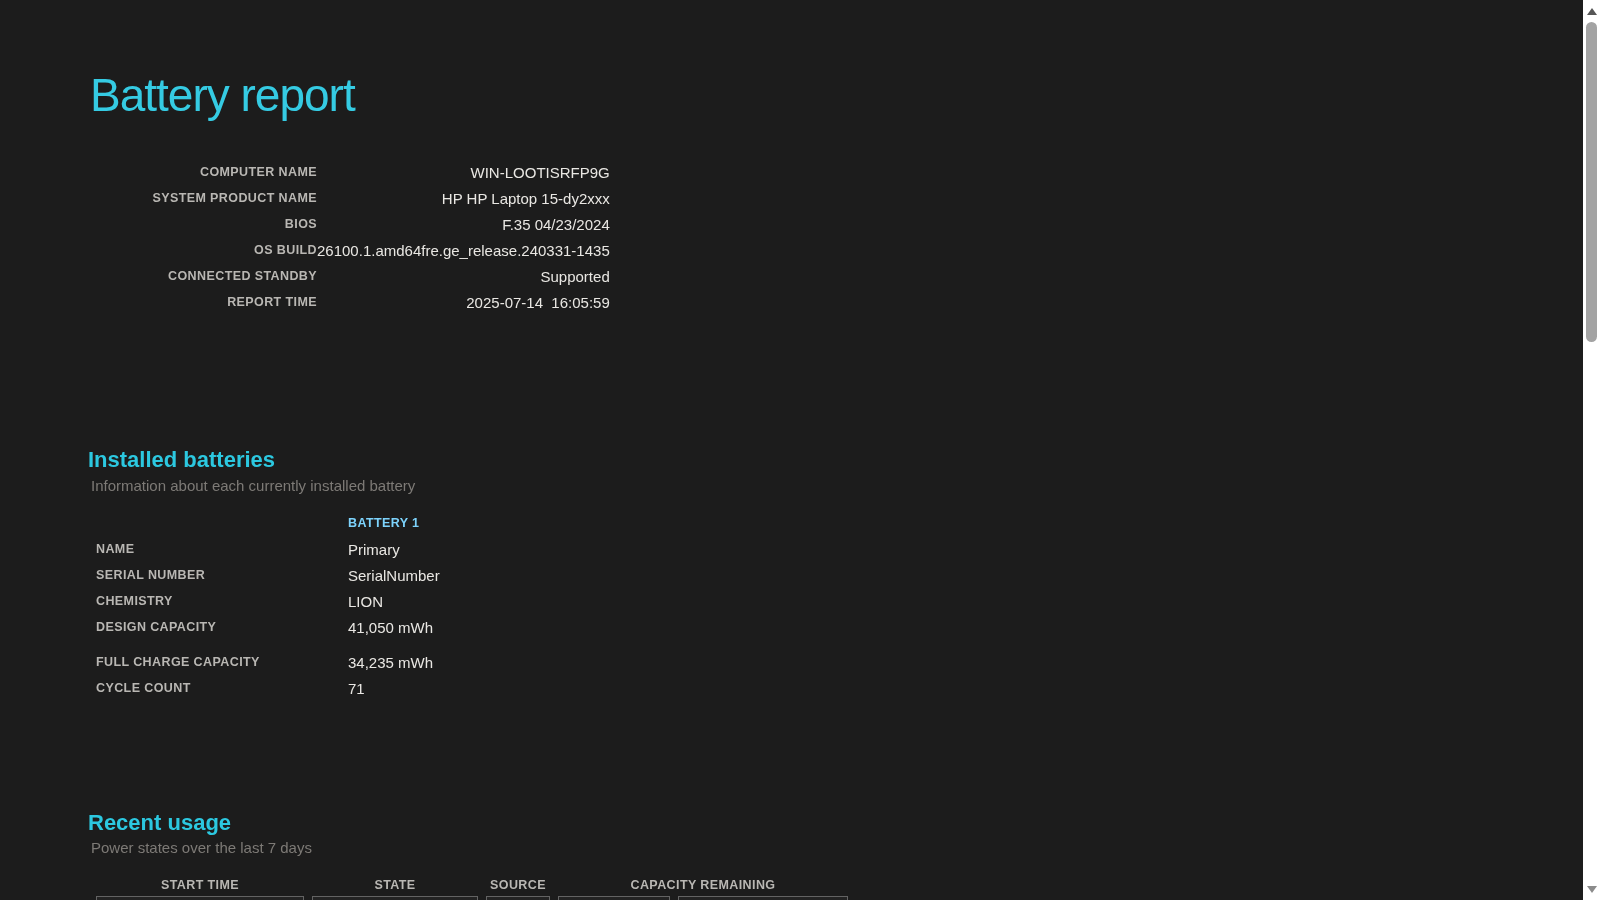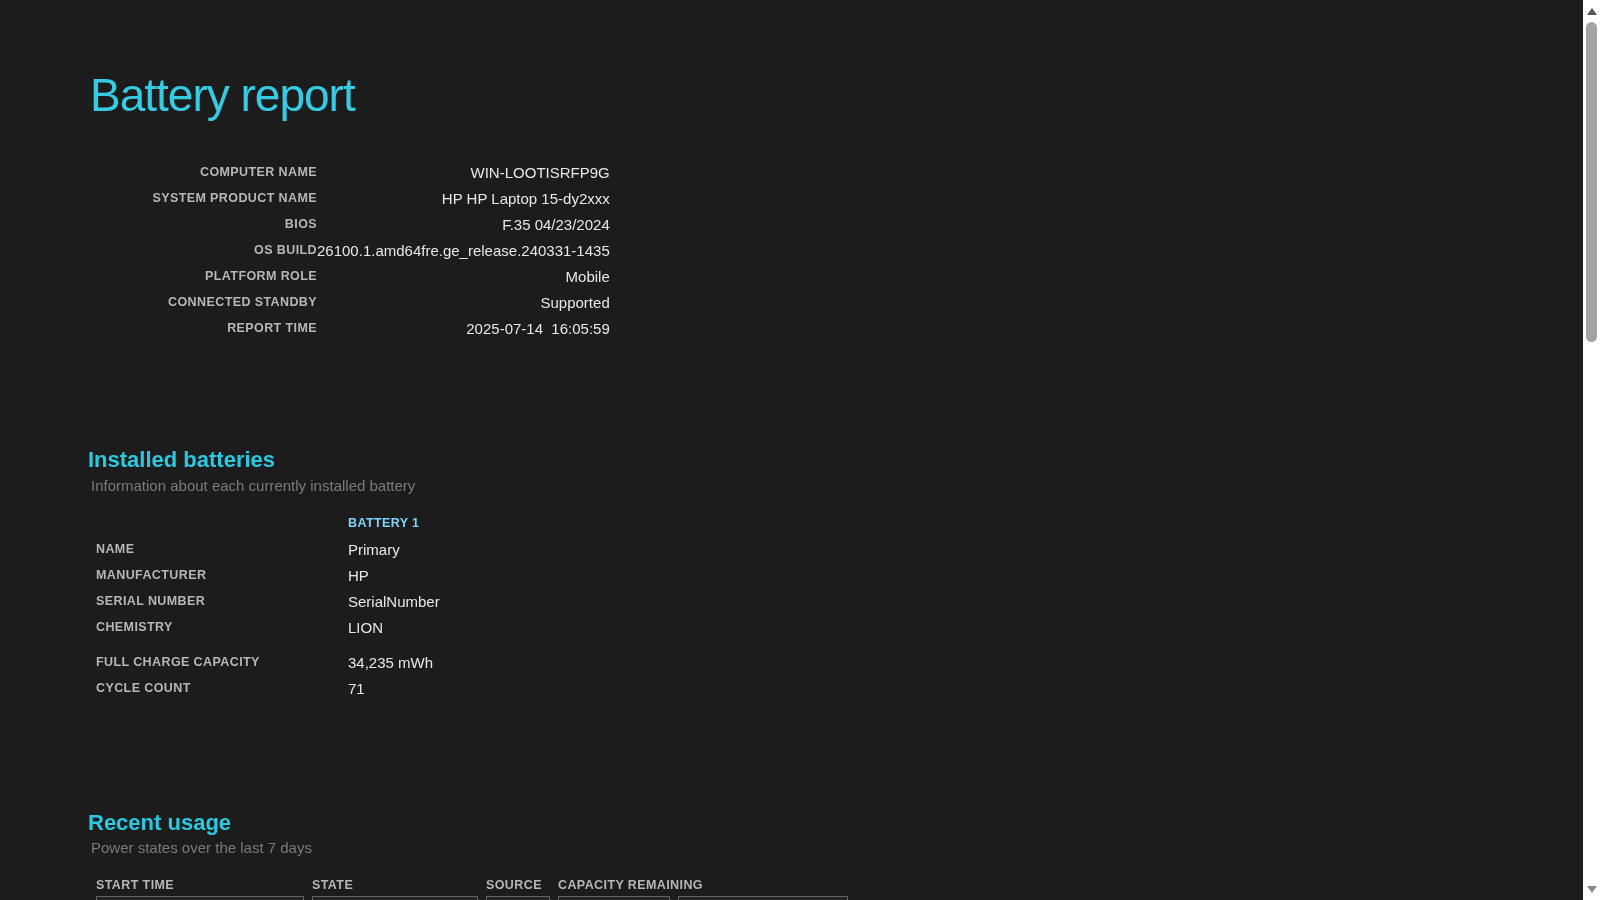--- a/index.html
+++ b/index.html
@@ -51,21 +51,21 @@
   .spacer-row td { height: 9px; }
   
   .usage-table {
     position: absolute; left: 88px; top: 874px;
     border-collapse: separate; border-spacing: 8px 0;
     table-layout: fixed;
   }
   .usage-table th {
     height: 22px; padding: 0;
     font-size: 12.5px; font-weight: 700; letter-spacing: 0.4px;
-    color: #b9b7b3; text-align: left; vertical-align: middle;
+    color: #b9b7b3; text-align: center; vertical-align: middle;
     white-space: nowrap;
   }
   .usage-table .sliver td {
     height: 26px;
     border: 1px solid #636363;
     background: #232323;
   }
   
   .scrollbar {
     position: absolute; right: 0; top: 0;
@@ -110,24 +110,20 @@
   </tr>
   <tr>
     <td class="lbl">BIOS</td>
     <td class="val">F.35 04/23/2024</td>
   </tr>
   <tr>
     <td class="lbl">OS BUILD</td>
     <td class="val">26100.1.amd64fre.ge_release.240331-1435</td>
   </tr>
   <tr>
-    <td class="lbl">PLATFORM ROLE</td>
-    <td class="val">Mobile</td>
-  </tr>
-  <tr>
     <td class="lbl">CONNECTED STANDBY</td>
     <td class="val">Supported</td>
   </tr>
   <tr>
     <td class="lbl">REPORT TIME</td>
     <td class="val">2025-07-14  16:05:59</td>
   </tr>
 </tbody>
   </table>
 
@@ -138,30 +134,30 @@
   <tbody>
       <tr>
     <td class="lbl"></td>
     <td class="colhead">BATTERY 1</td>
   </tr>
   <tr>
     <td class="lbl">NAME</td>
     <td class="val">Primary</td>
   </tr>
   <tr>
-    <td class="lbl">MANUFACTURER</td>
-    <td class="val">HP</td>
-  </tr>
-  <tr>
     <td class="lbl">SERIAL NUMBER</td>
     <td class="val">SerialNumber</td>
   </tr>
   <tr>
     <td class="lbl">CHEMISTRY</td>
     <td class="val">LION</td>
+  </tr>
+  <tr>
+    <td class="lbl">DESIGN CAPACITY</td>
+    <td class="val">41,050 mWh</td>
   </tr>
   <tr class="spacer-row">
         <td></td>
         <td></td>
       </tr>
   <tr>
     <td class="lbl">FULL CHARGE CAPACITY</td>
     <td class="val">34,235 mWh</td>
   </tr>
   <tr>

